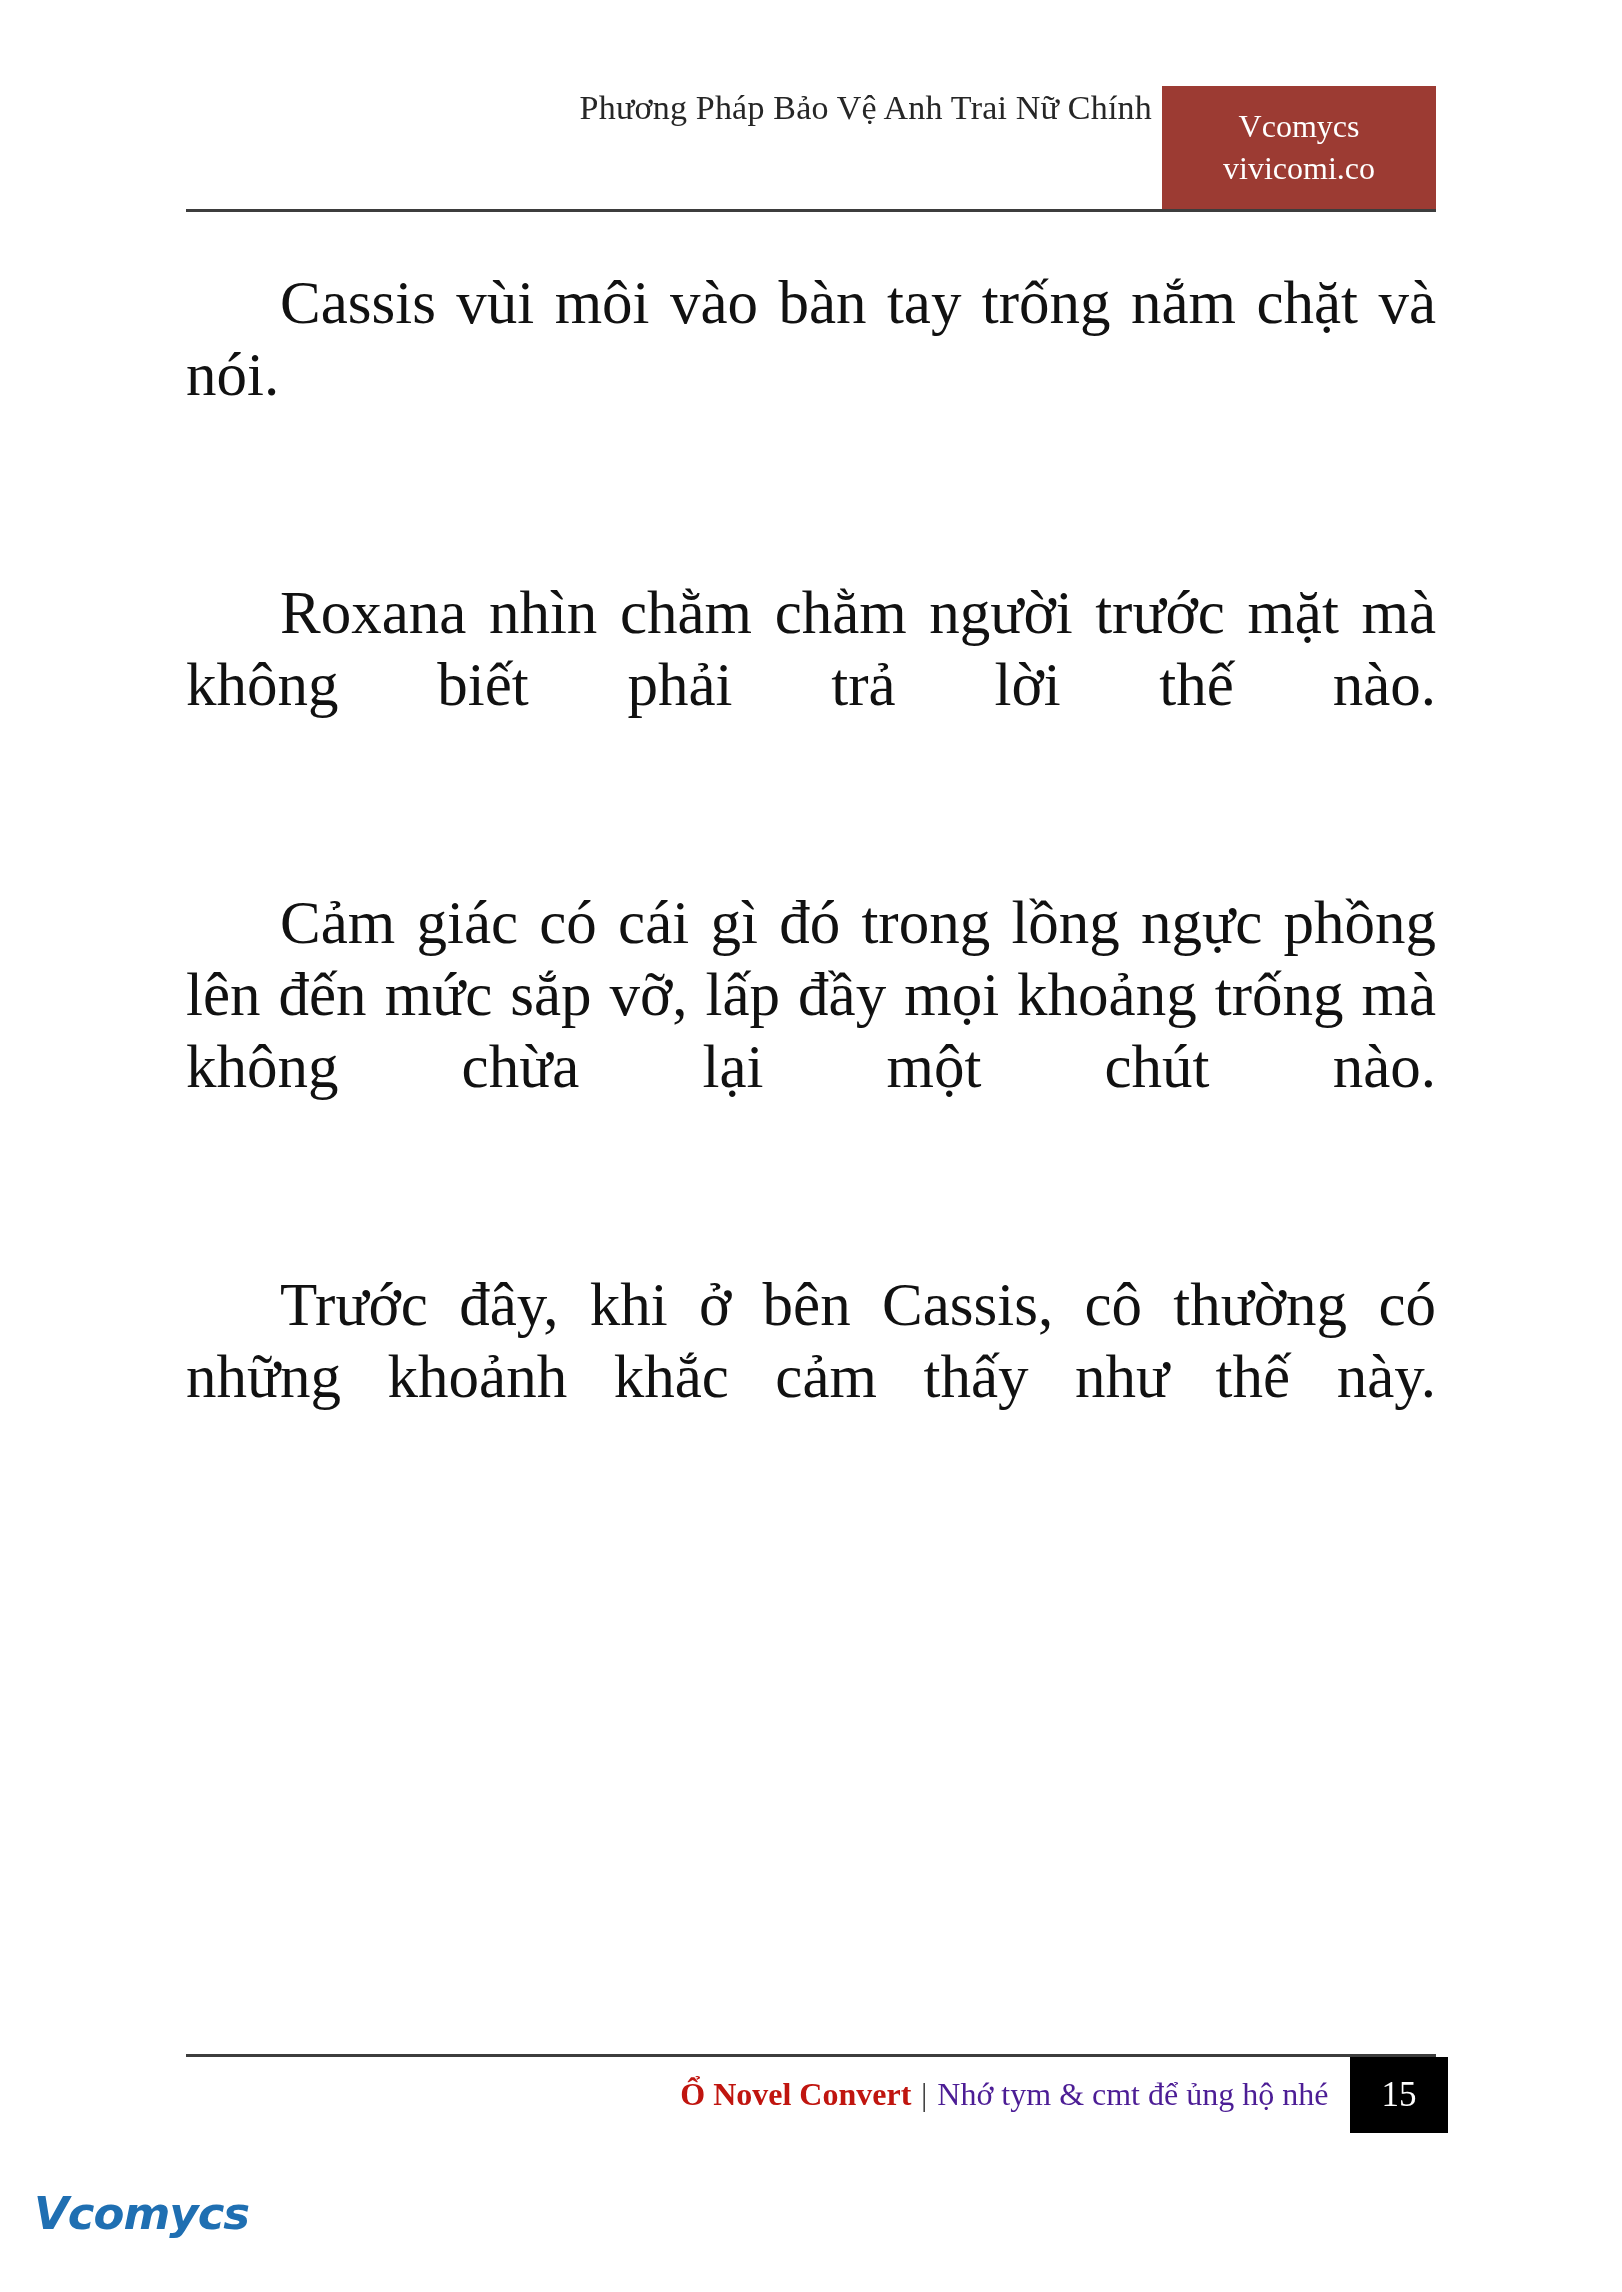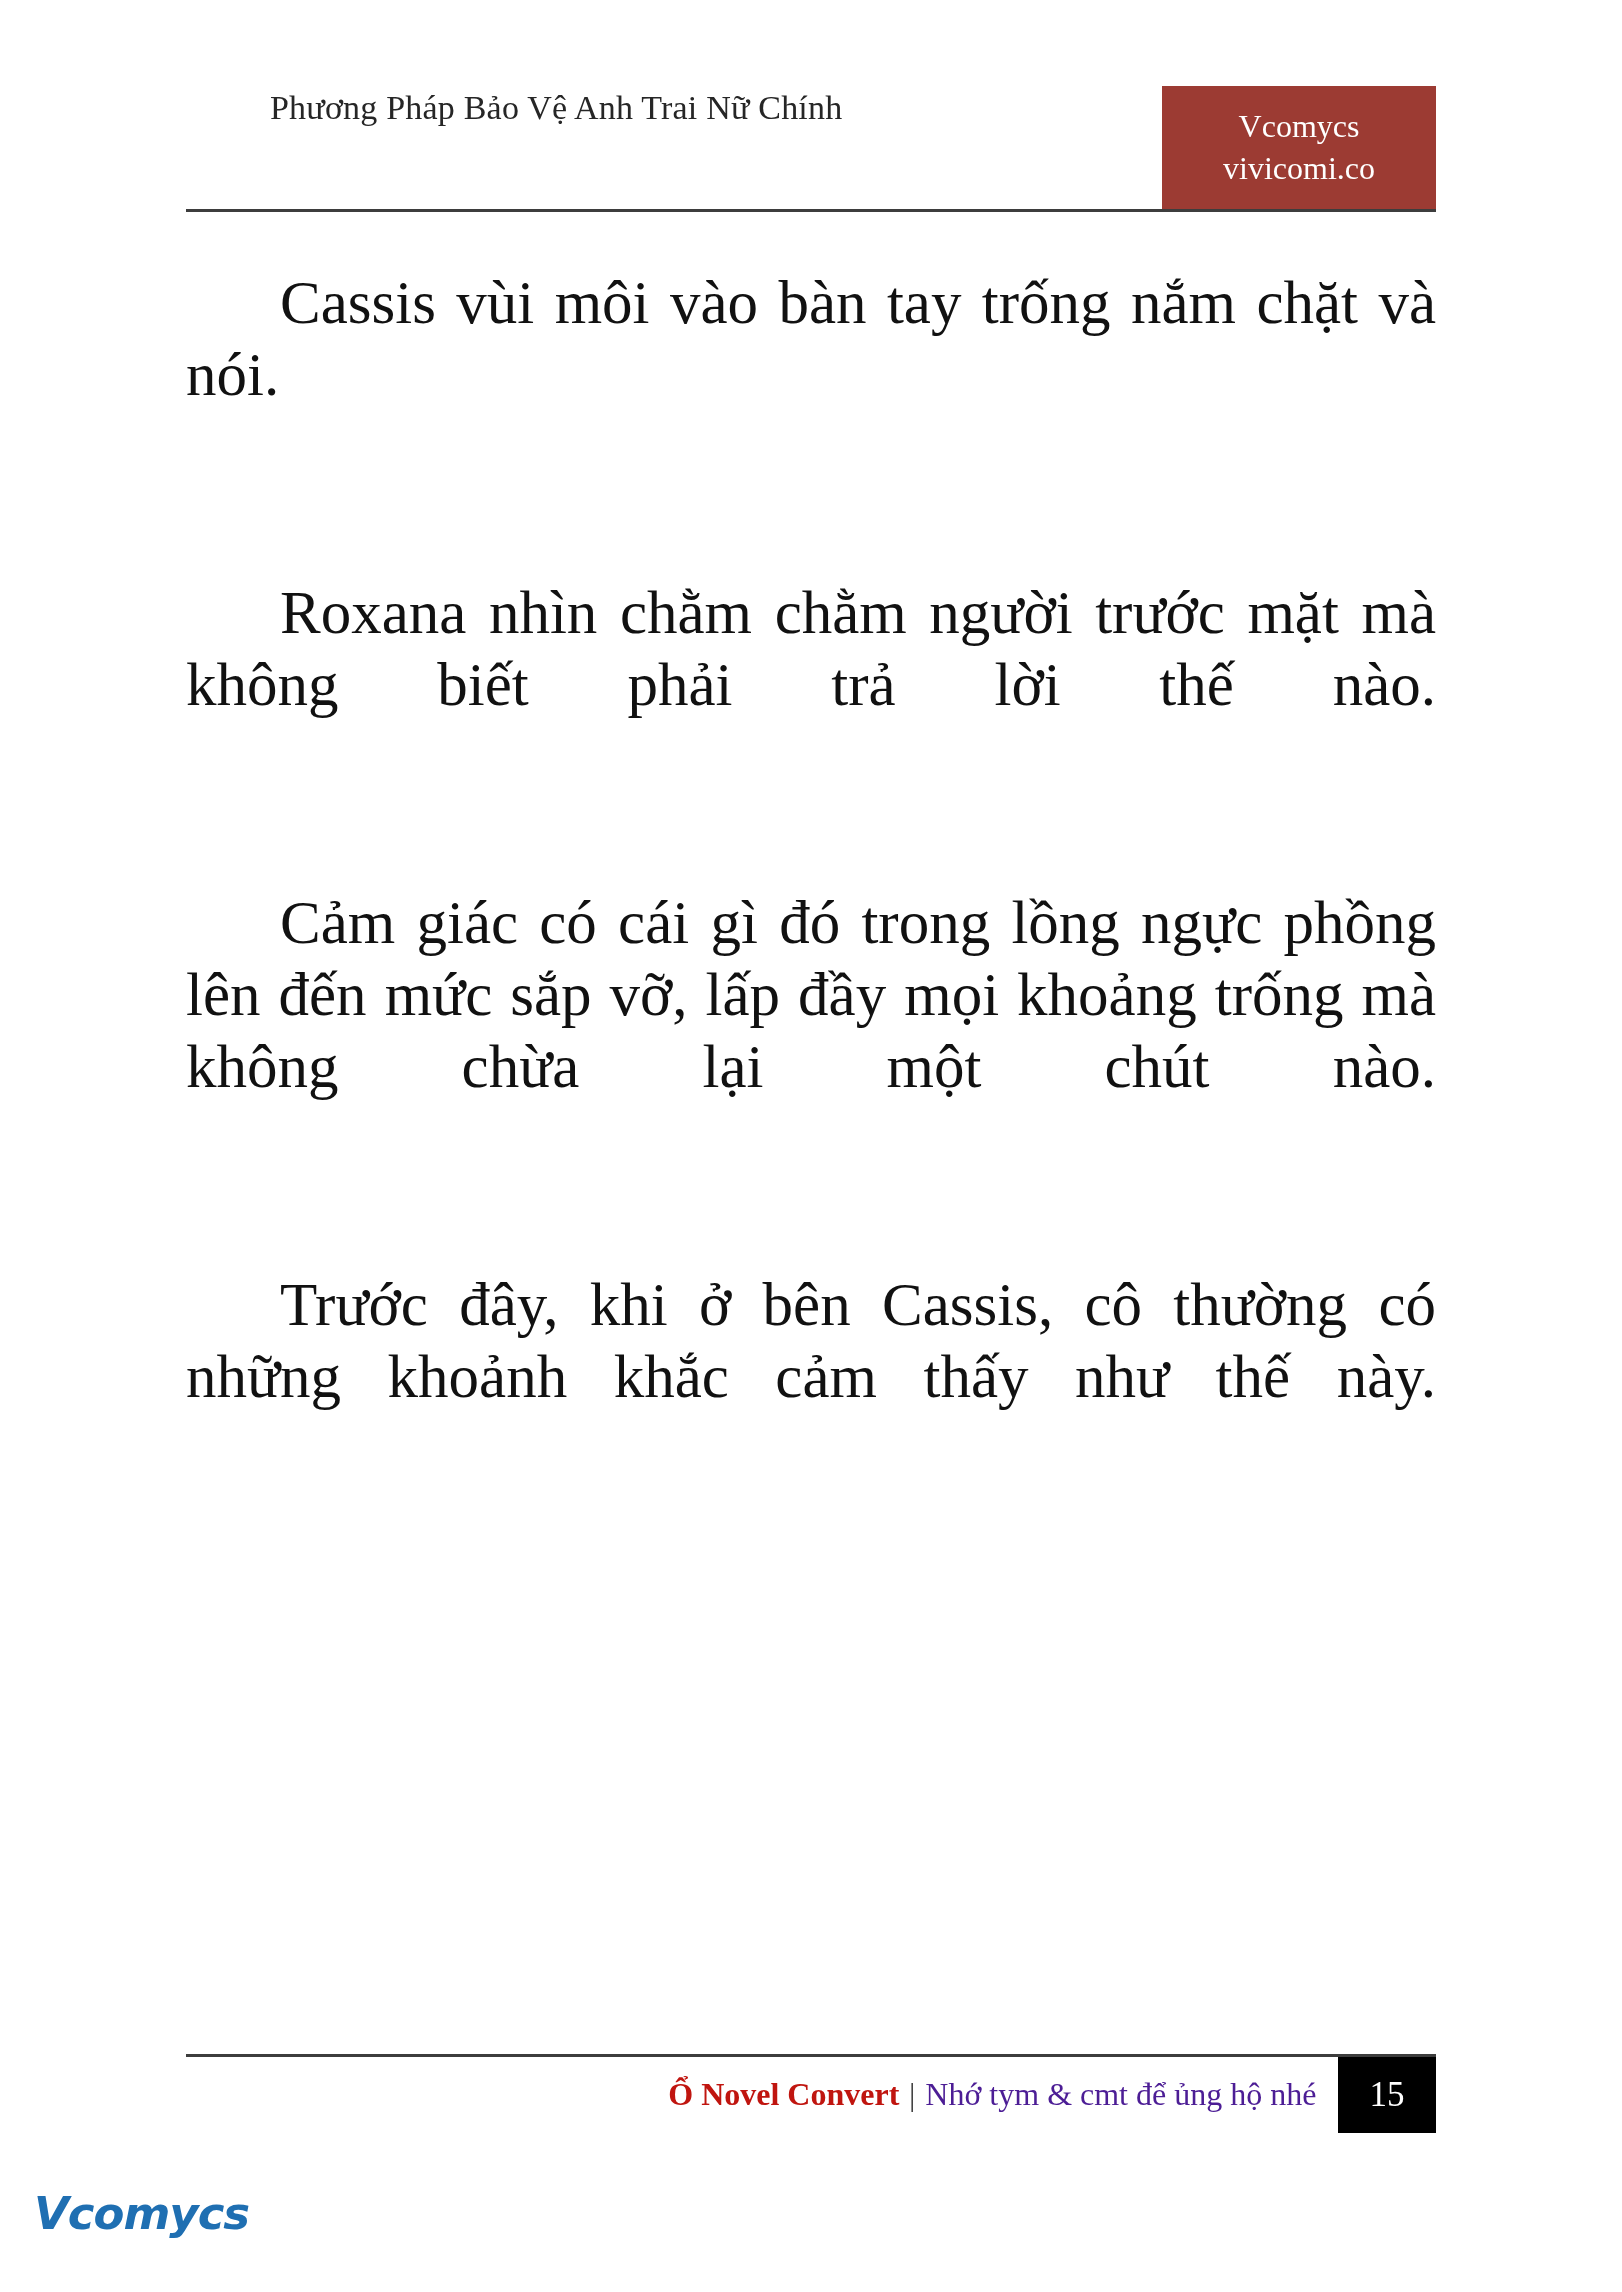--- a/index.html
+++ b/index.html
@@ -37,20 +37,21 @@
     top: 123px;
     width: 1250px;
     height: 2.9px;
     background: #3d3d3d;
   }
   .header-titles {
     position: absolute;
     right: 284px;
     top: 0;
     width: 882px;
+    text-align: right;
     font-size: 34px;
     line-height: 1.30;
     color: #262626;
     letter-spacing: 0.2px;
   }
   .header-title-line1 { display: block; }
   .header-title-line2 { display: block; }
 
   .header-badge {
     position: absolute;
@@ -104,21 +105,21 @@
   .footer-rule {
     position: absolute;
     left: 0;
     top: 0;
     width: 1250px;
     height: 2.9px;
     background: #3d3d3d;
   }
   .footer-inner {
     position: absolute;
-    left: 0;
+    left: 12px;
     top: 2.9px;
     width: 1250px;
     height: 76px;
     display: flex;
     align-items: center;
     justify-content: flex-end;
   }
   .footer-text {
     font-size: 32px;
     color: #1a1a1a;

